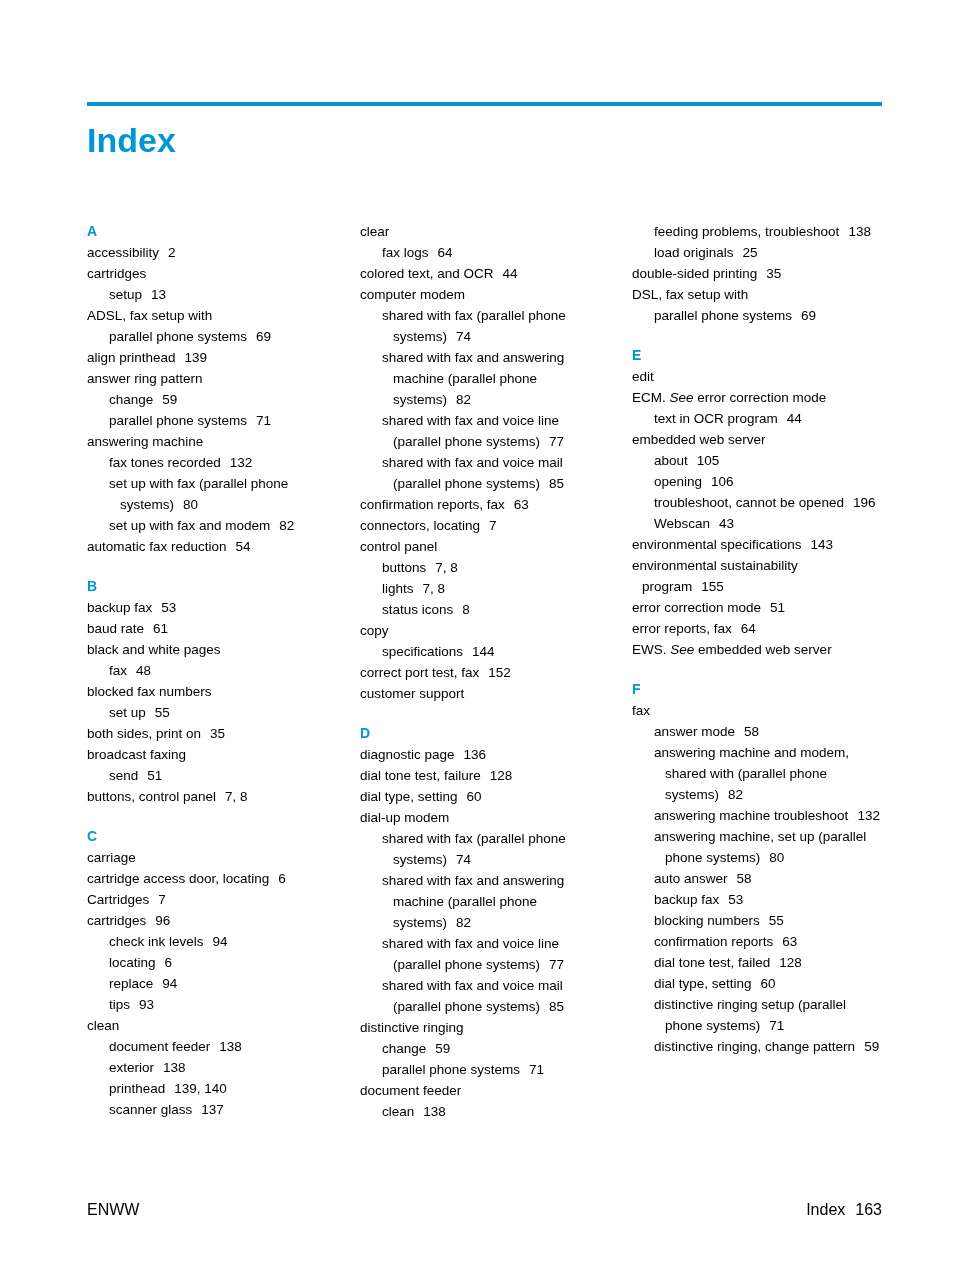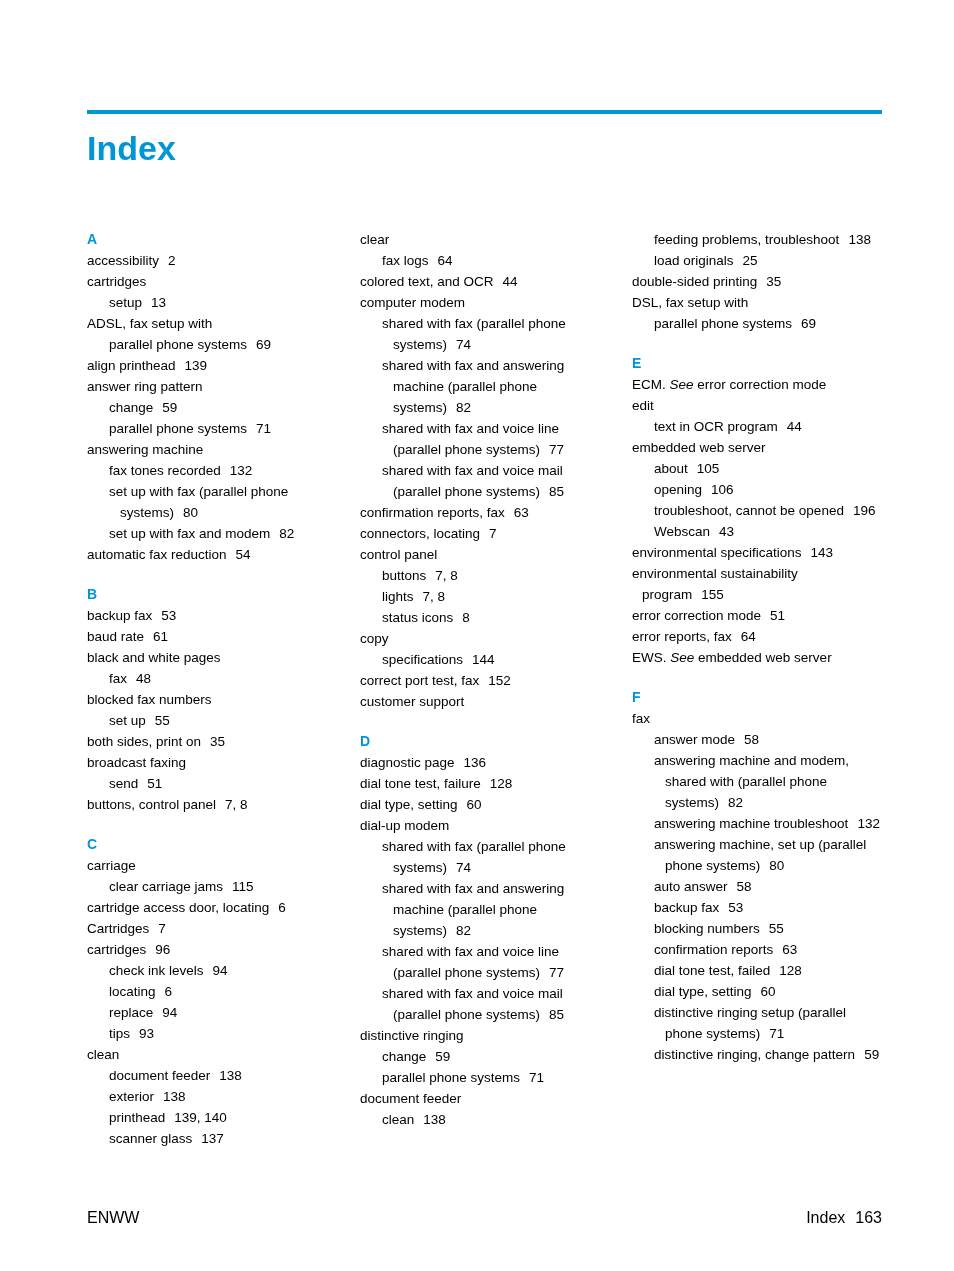--- a/index.html
+++ b/index.html
@@ -8,21 +8,21 @@
     height: 1271px;
     background: #ffffff;
     font-family: "Liberation Sans", sans-serif;
     color: #000000;
     position: relative;
     overflow: hidden;
   }
   .page {
     position: absolute;
     left: 87px;
-    top: 16px;
+    top: 8px;
     width: 795px;
   }
   .rule {
     margin-top: 94px;
     height: 4px;
     background: var(--accent, #0096d6);
   }
   h1.title {
     margin: 16px 0 0 0;
     font-size: 34px;
@@ -100,21 +100,20 @@
         <div class="entry level0"><span>black and white pages</span></div>
         <div class="entry level1"><span>fax</span><span class="pg">48</span></div>
         <div class="entry level0"><span>blocked fax numbers</span></div>
         <div class="entry level1"><span>set up</span><span class="pg">55</span></div>
         <div class="entry level0"><span>both sides, print on</span><span class="pg">35</span></div>
         <div class="entry level0"><span>broadcast faxing</span></div>
         <div class="entry level1"><span>send</span><span class="pg">51</span></div>
         <div class="entry level0"><span>buttons, control panel</span><span class="pg">7, 8</span></div>
         <div class="section-letter">C</div>
         <div class="entry level0"><span>carriage</span></div>
-        <div class="entry level1"><span>clear carriage jams</span><span class="pg">115</span></div>
         <div class="entry level0"><span>cartridge access door, locating</span><span class="pg">6</span></div>
         <div class="entry level0"><span>Cartridges</span><span class="pg">7</span></div>
         <div class="entry level0"><span>cartridges</span><span class="pg">96</span></div>
         <div class="entry level1"><span>check ink levels</span><span class="pg">94</span></div>
         <div class="entry level1"><span>locating</span><span class="pg">6</span></div>
         <div class="entry level1"><span>replace</span><span class="pg">94</span></div>
         <div class="entry level1"><span>tips</span><span class="pg">93</span></div>
         <div class="entry level0"><span>clean</span></div>
         <div class="entry level1"><span>document feeder</span><span class="pg">138</span></div>
         <div class="entry level1"><span>exterior</span><span class="pg">138</span></div>
@@ -155,22 +154,22 @@
         <div class="entry level0"><span>document feeder</span></div>
         <div class="entry level1"><span>clean</span><span class="pg">138</span></div>
       </div>
     <div class="col col3">
         <div class="entry level1"><span>feeding problems, troubleshoot</span><span class="pg">138</span></div>
         <div class="entry level1"><span>load originals</span><span class="pg">25</span></div>
         <div class="entry level0"><span>double-sided printing</span><span class="pg">35</span></div>
         <div class="entry level0"><span>DSL, fax setup with</span></div>
         <div class="entry level1"><span>parallel phone systems</span><span class="pg">69</span></div>
         <div class="section-letter">E</div>
+        <div class="entry level0"><span>edit</span></div>
         <div class="entry level0"><span>ECM. </span><em>See</em><span> error correction mode</span></div>
-        <div class="entry level0"><span>edit</span></div>
         <div class="entry level1"><span>text in OCR program</span><span class="pg">44</span></div>
         <div class="entry level0"><span>embedded web server</span></div>
         <div class="entry level1"><span>about</span><span class="pg">105</span></div>
         <div class="entry level1"><span>opening</span><span class="pg">106</span></div>
         <div class="entry level1"><span>troubleshoot, cannot be opened</span><span class="pg">196</span></div>
         <div class="entry level1"><span>Webscan</span><span class="pg">43</span></div>
         <div class="entry level0"><span>environmental specifications</span><span class="pg">143</span></div>
         <div class="entry level0"><span>environmental sustainability program</span><span class="pg">155</span></div>
         <div class="entry level0"><span>error correction mode</span><span class="pg">51</span></div>
         <div class="entry level0"><span>error reports, fax</span><span class="pg">64</span></div>

